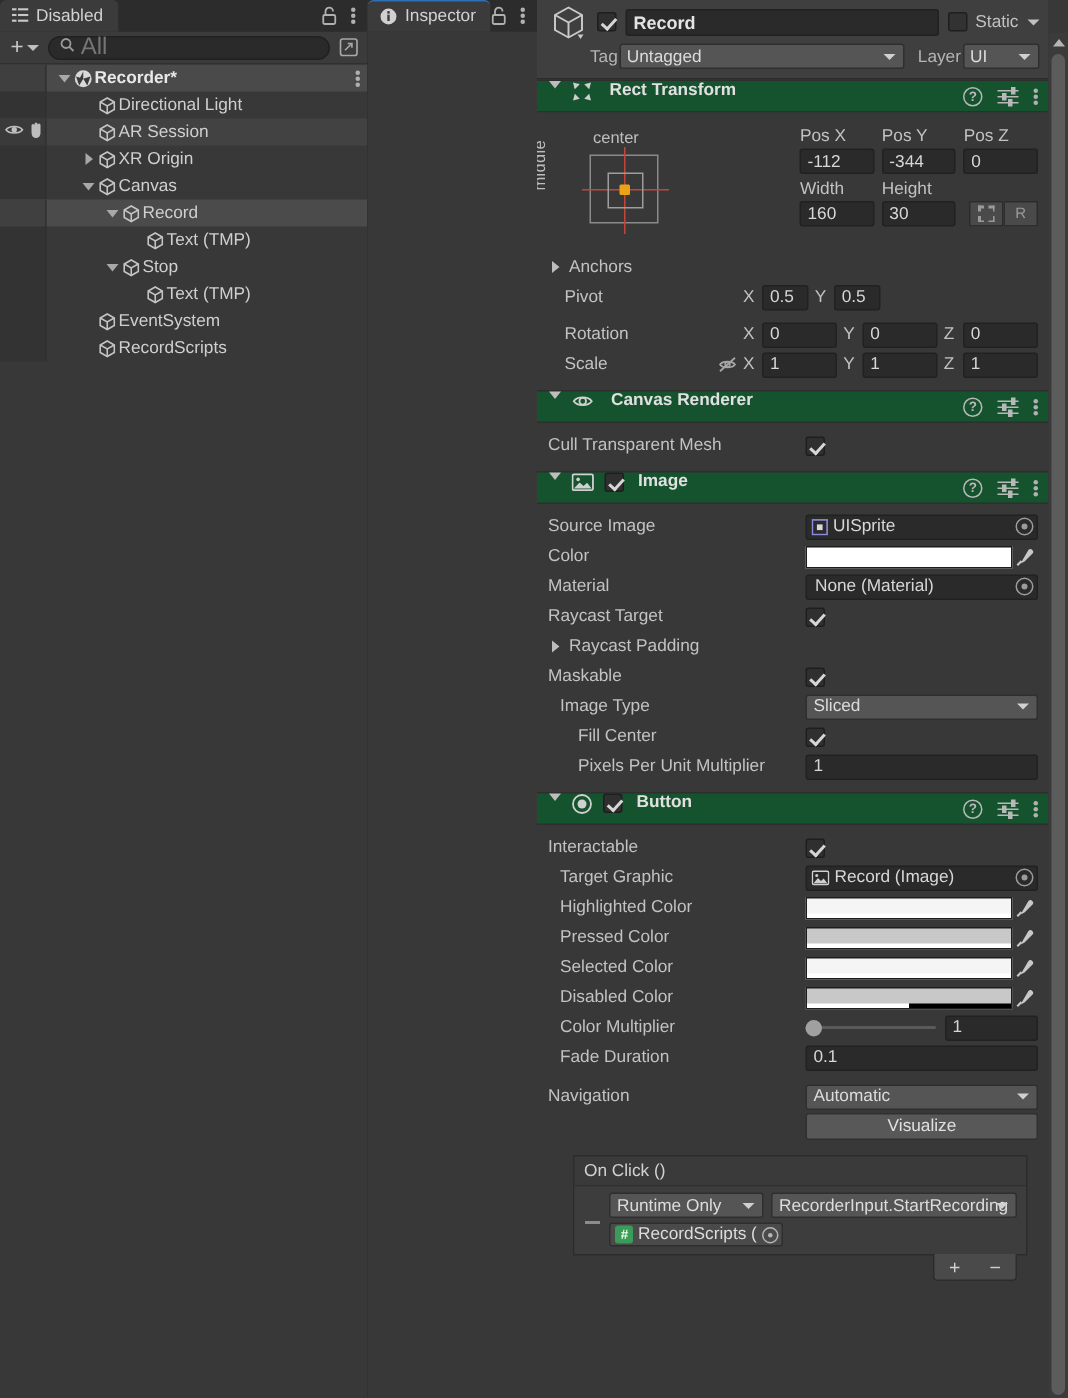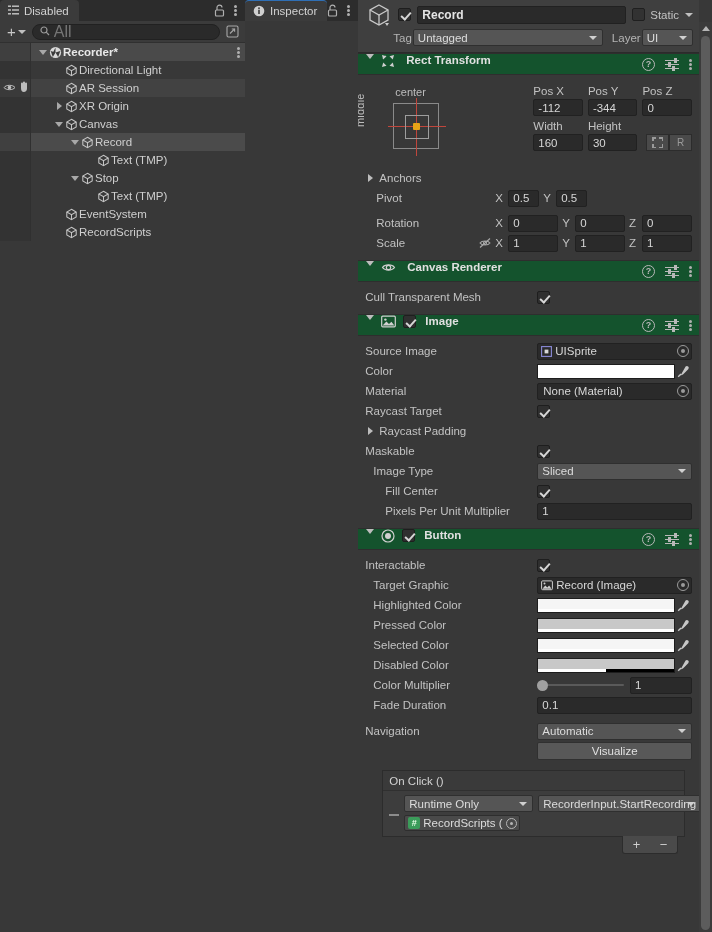--- a/index.html
+++ b/index.html
@@ -940,21 +940,21 @@
 
           <div class="onclick-outer">
             <div class="onclick-box">
               <div class="onclick-title">On Click ()</div>
               <div class="onclick-entry">
                 <span class="drag-handle">
                     <i></i>
                   </span>
                 <span class="entry-cols">
                   <span class="entry-r1">
-                    <span class="dd" style="width:129px">
+                    <span class="dd" style="width:103px">
                       <span>Runtime Only</span>
                       <span class="dd-caret"></span>
                     </span>
                     <span class="dd" style="flex:1">
                       <span>RecorderInput.StartRecording</span>
                       <span class="dd-caret"></span>
                     </span>
                   </span>
                   <span class="entry-r2" style="display:block">
                     <span class="script-chip">

